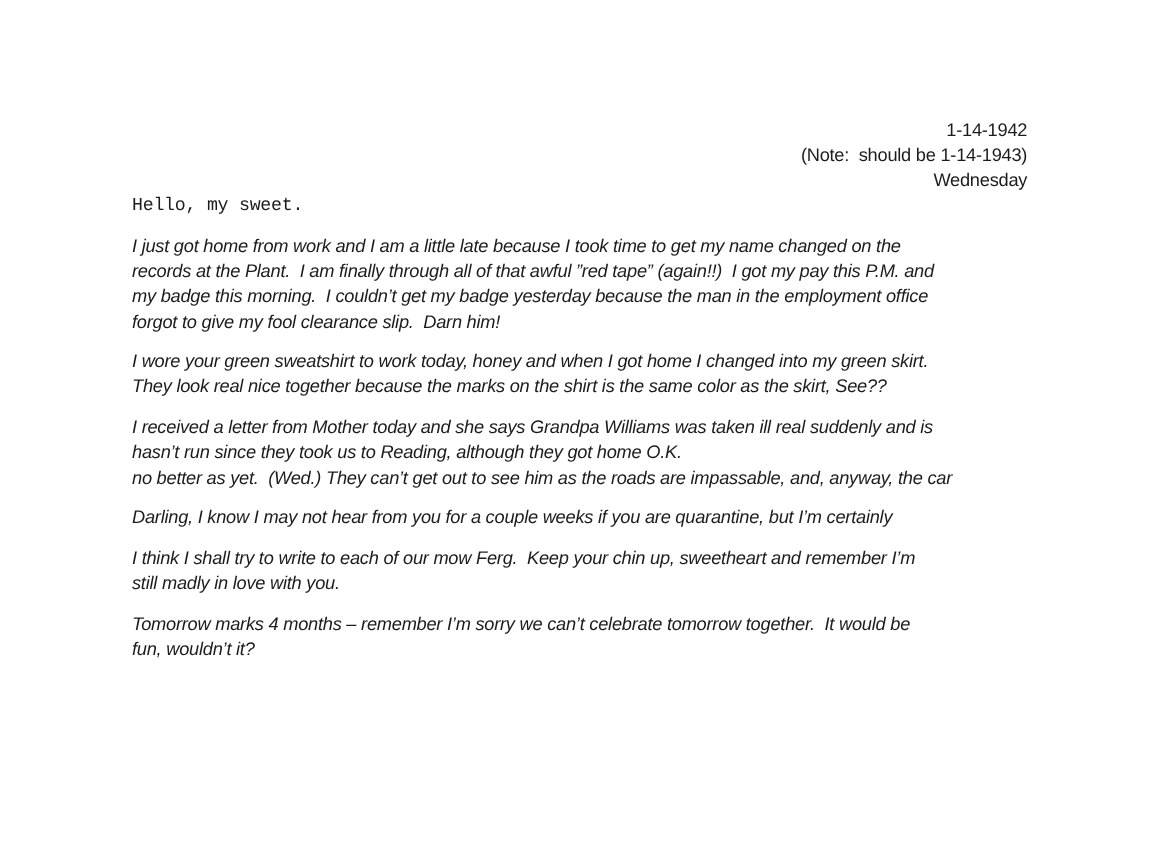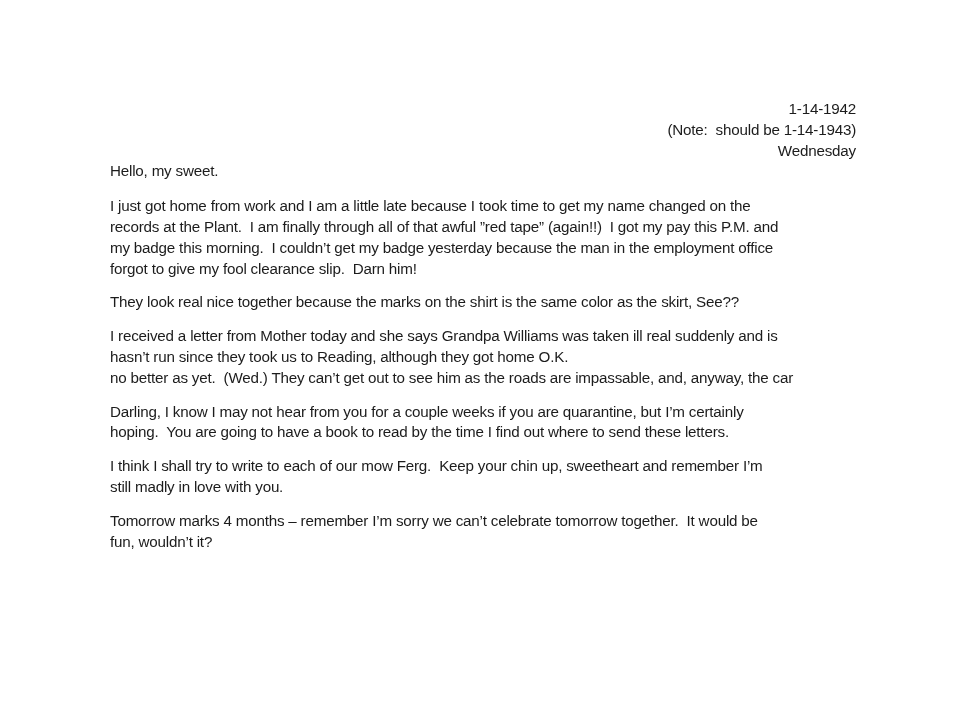--- a/index.html
+++ b/index.html
@@ -19,23 +19,25 @@
     line-height: 20.8px;
     letter-spacing: -0.2px;
     box-sizing: border-box;
     padding: 99px 104px 26px 110px;
   }
   .header-block {
     text-align: right;
   }
   .salutation {
     margin: 0 0 14px 0;
+    font-family: Liberation Mono, monospace;
   }
   .paragraph {
     margin: 0 0 13px 0;
+    font-style: italic;
   }
   .line {
     white-space: pre-wrap;
   }
 </style>
 </head>
 <body>
 
 <div class="page">
   <div class="header-block">
@@ -45,30 +47,30 @@
     </div>
   <div class="salutation line">Hello, my sweet.</div>
   <div>
       <div class="paragraph">
         <div class="line">I just got home from work and I am a little late because I took time to get my name changed on the</div>
         <div class="line">records at the Plant.  I am finally through all of that awful ”red tape” (again!!)  I got my pay this P.M. and</div>
         <div class="line">my badge this morning.  I couldn’t get my badge yesterday because the man in the employment office</div>
         <div class="line">forgot to give my fool clearance slip.  Darn him!</div>
       </div>
       <div class="paragraph">
+        <div class="line">I wore your green sweatshirt to work today, honey and when I got home I changed into my green skirt.</div>
         <div class="line">They look real nice together because the marks on the shirt is the same color as the skirt, See??</div>
       </div>
       <div class="paragraph">
         <div class="line">I received a letter from Mother today and she says Grandpa Williams was taken ill real suddenly and is</div>
         <div class="line">hasn’t run since they took us to Reading, although they got home O.K.</div>
         <div class="line">no better as yet.  (Wed.) They can’t get out to see him as the roads are impassable, and, anyway, the car</div>
       </div>
       <div class="paragraph">
         <div class="line">Darling, I know I may not hear from you for a couple weeks if you are quarantine, but I’m certainly</div>
-        <div class="line">hoping.  You are going to have a book to read by the time I find out where to send these letters.</div>
       </div>
       <div class="paragraph">
         <div class="line">I think I shall try to write to each of our mow Ferg.  Keep your chin up, sweetheart and remember I’m</div>
         <div class="line">still madly in love with you.</div>
       </div>
       <div class="paragraph">
         <div class="line">Tomorrow marks 4 months – remember I’m sorry we can’t celebrate tomorrow together.  It would be</div>
         <div class="line">fun, wouldn’t it?</div>
       </div>
     </div>

